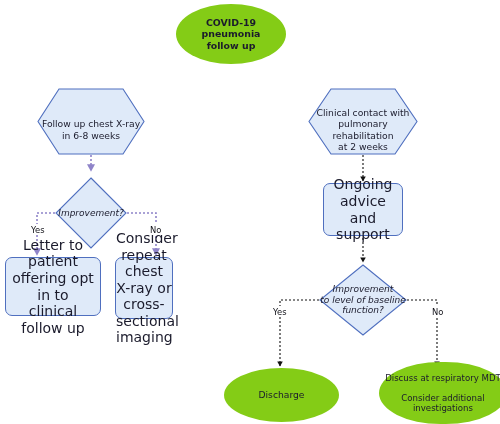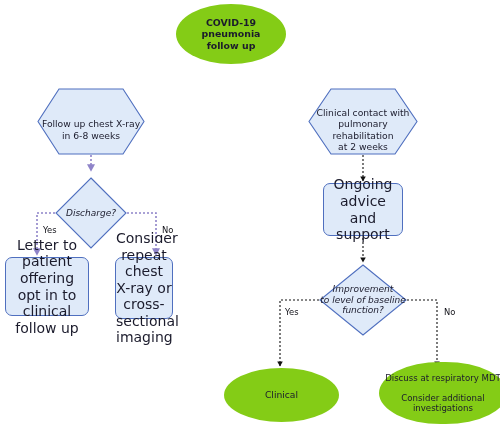--- a/index.html
+++ b/index.html
@@ -104,21 +104,20 @@
   
   .edgelabel {
     position: absolute;
     background: #ffffff;
     color: #111118;
     font-size: 8.4px;
     line-height: 1;
     padding: 1.5px 2px;
     text-align: center;
     white-space: nowrap;
-    margin-left: 12px;
   }
 </style>
 </head>
 <body>
 
 <div id="canvas">
 
   <svg id="edges" viewBox="0 0 500 424">
     <defs>
       <marker id="arrowPurple" markerWidth="7" markerHeight="7" refX="4.2" refY="3" orient="auto">
@@ -168,24 +167,24 @@
       <polygon points="22,1 86,1 107,33.5 86,66 22,66 1,33.5" fill="#dfeaf9" stroke="#4f6fbf" stroke-width="1.1"></polygon>
     </svg>
     <div class="hextext">Follow up chest X-ray
 in 6-8 weeks</div>
   </div>
 
   <div class="dmdwrap" style="left:55px; top:177px; width:72px; height:72px;">
     <svg width="72" height="72" viewBox="0 0 72 72">
       <polygon points="36,1 71,36 36,71 1,36" fill="#dfeaf9" stroke="#4f6fbf" stroke-width="1.1"></polygon>
     </svg>
-    <div class="dmdtext">Discharge?</div>
-  </div>
-
-  <div class="node proc" style="left:5px; top:257px; width:84px; height:59px;">
+    <div class="dmdtext">Improvement?</div>
+  </div>
+
+  <div class="node proc" style="left:5px; top:257px; width:96px; height:59px;">
     <span class="lbl">Letter to patient
 offering opt in to
 clinical follow up</span>
   </div>
 
   <div class="node proc" style="left:115px; top:257px; width:58px; height:62px;">
     <span class="lbl">Consider repeat
 chest X-ray or
 cross-sectional
 imaging</span>
@@ -208,21 +207,21 @@
   <div class="dmdwrap" style="left:319px; top:264px; width:88px; height:72px;">
     <svg width="88" height="72" viewBox="0 0 88 72">
       <polygon points="44,1 87,36 44,71 1,36" fill="#dfeaf9" stroke="#4f6fbf" stroke-width="1.1"></polygon>
     </svg>
     <div class="dmdtext">Improvement
 to level of baseline
 function?</div>
   </div>
 
   <div class="node oval" style="left:224px; top:368px; width:115px; height:54px;">
-    <span class="lbl">Clinical</span>
+    <span class="lbl">Discharge</span>
   </div>
 
   <div class="node oval round-rect-ish" style="left:379px; top:362px; width:128px; height:62px; font-size:8.6px;">
     <span class="lbl">Discuss at respiratory MDT
 
 Consider additional
 investigations</span>
   </div>
 
   <div class="edgelabel" style="left:29px; top:224px;">Yes</div>

